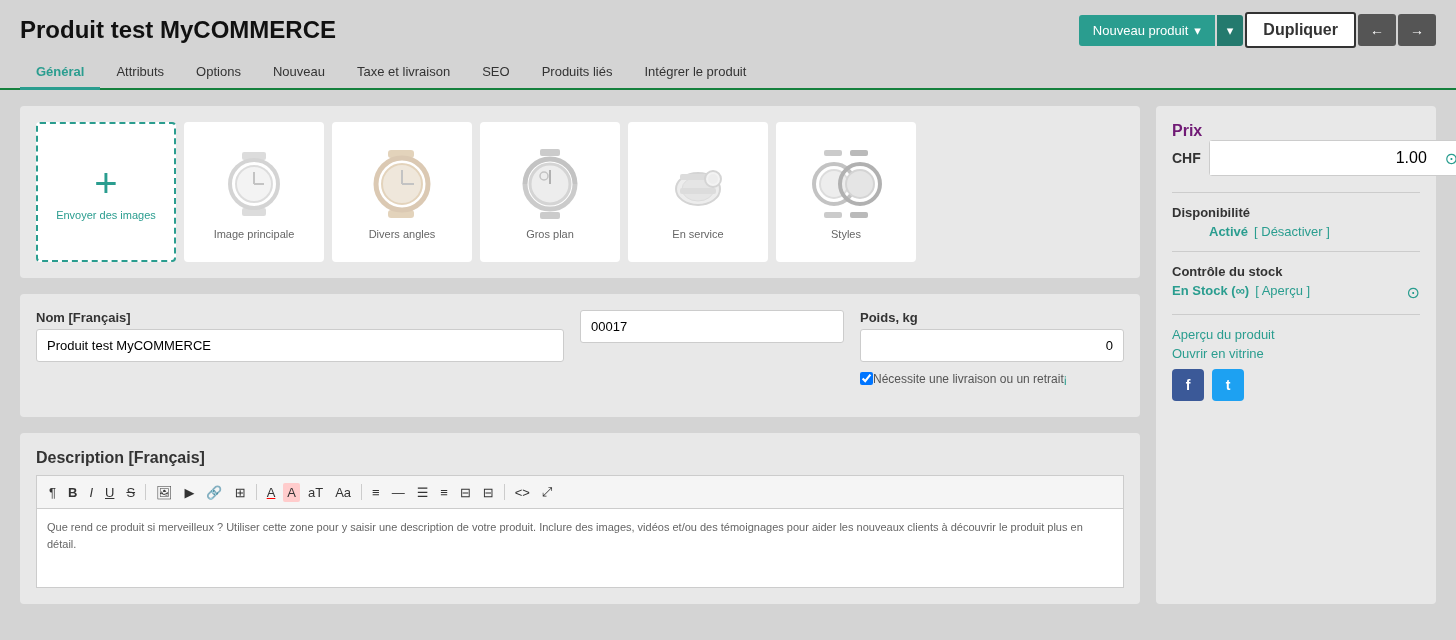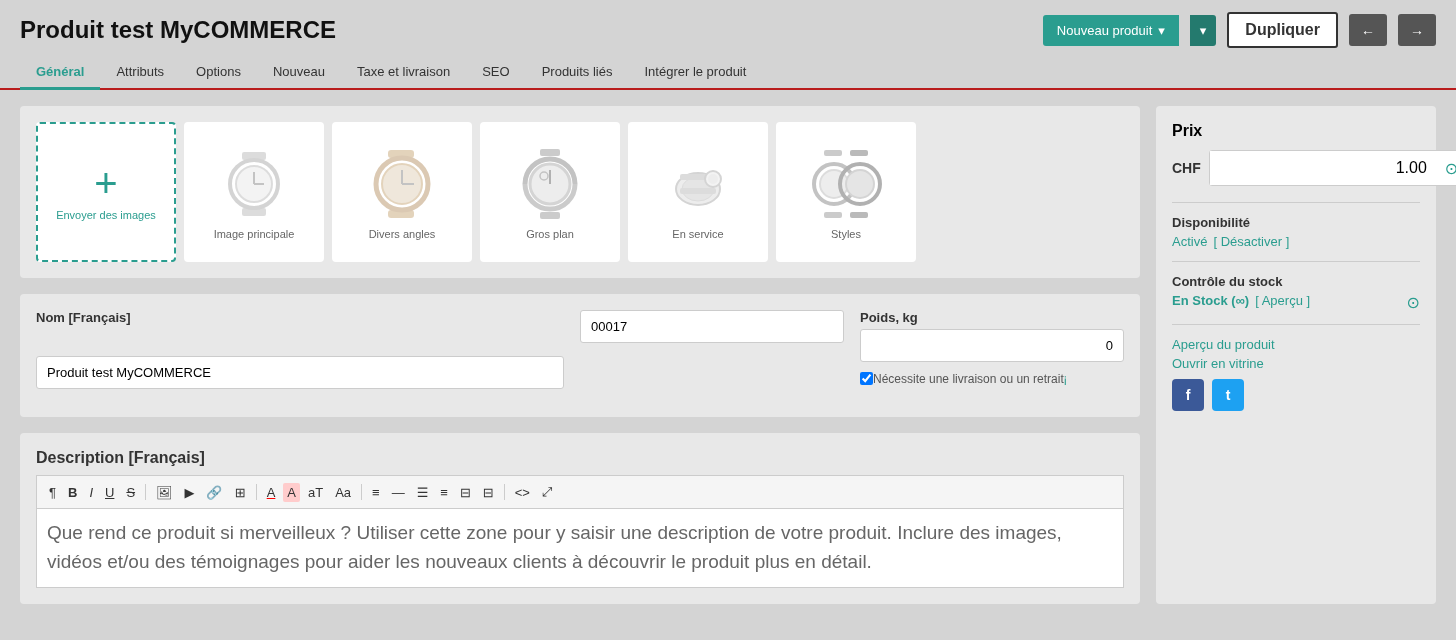--- a/index.html
+++ b/index.html
@@ -17,21 +17,21 @@
       background: #d4d4d4;
     }
     .page-title {
       font-size: 24px;
       font-weight: bold;
       color: #111;
     }
     .top-actions {
       display: flex;
       align-items: center;
-      gap: 11px;
+      gap: 2px;
       margin-left: 24px;
     }
     .btn-nouveau {
       background: #2a9d8f;
       color: white;
       border: none;
       padding: 8px 14px;
       cursor: pointer;
       font-size: 13px;
       border-radius: 3px 0 0 3px;
@@ -65,21 +65,21 @@
       padding: 8px 12px;
       cursor: pointer;
       font-size: 14px;
       border-radius: 3px;
     }
     .nav-tabs {
       display: flex;
       gap: 0;
       padding: 0 20px;
       background: #d4d4d4;
-      border-bottom: 2px solid #b91c1c;
+      border-bottom: 2px solid #15803d;
     }
     .nav-tab {
       padding: 8px 16px;
       cursor: pointer;
       color: #333;
       font-size: 13px;
       text-decoration: none;
       border-bottom: 3px solid transparent;
       margin-bottom: -2px;
     }
@@ -156,21 +156,21 @@
     .form-row {
       display: flex;
       gap: 16px;
       margin-bottom: 12px;
     }
     .form-group {
       display: flex;
       flex-direction: column;
       gap: 4px;
     }
-    .form-group.name-group { flex: 2; justify-content: space-between; }
+    .form-group.name-group { flex: 2; }
     .form-group.ref-group { flex: 1; }
     .form-group.weight-group { flex: 1; }
     .form-label {
       font-weight: bold;
       font-size: 13px;
       color: #333;
     }
     .form-input {
       border: 1px solid #ccc;
       padding: 8px 10px;
@@ -225,33 +225,32 @@
       width: 1px;
       height: 16px;
       background: #ccc;
       margin: 0 2px;
     }
     .editor-area {
       background: white;
       border: 1px solid #ccc;
       min-height: 80px;
       padding: 10px;
-      font-size: 19px;
+      font-size: 11px;
       color: #666;
       line-height: 1.5;
     }
     
     .price-section {
       margin-bottom: 16px;
     }
     .section-title {
       font-size: 16px;
       font-weight: bold;
-      margin-bottom: 10px;
-      color: #000000;
+      color: #701a75;
     }
     .price-row {
       display: flex;
       align-items: center;
       gap: 8px;
     }
     .currency-label {
       font-weight: bold;
       font-size: 14px;
       color: #333;
@@ -281,21 +280,21 @@
       color: #2a9d8f;
     }
     .divider {
       border: none;
       border-top: 1px solid #ccc;
       margin: 12px 0;
     }
     .availability-section { margin-bottom: 12px; }
     .avail-label { font-weight: bold; margin-bottom: 4px; }
     .avail-row { display: flex; align-items: center; gap: 6px; }
-    .status-active { color: #2a9d8f; font-weight: normal; }
+    .status-active { color: #2a9d8f; font-weight: bold; margin-left: 37px; }
     .status-link { color: #2a9d8f; cursor: pointer; }
     .stock-section { margin-bottom: 12px; }
     .stock-row { display: flex; gap: 6px; }
     .stock-label { font-weight: bold; margin-bottom: 4px; }
     .stock-value { color: #2a9d8f; font-weight: bold; }
     .stock-link { color: #2a9d8f; cursor: pointer; }
     .stock-spinner {
       border: none;
       background: none;
       cursor: pointer;

